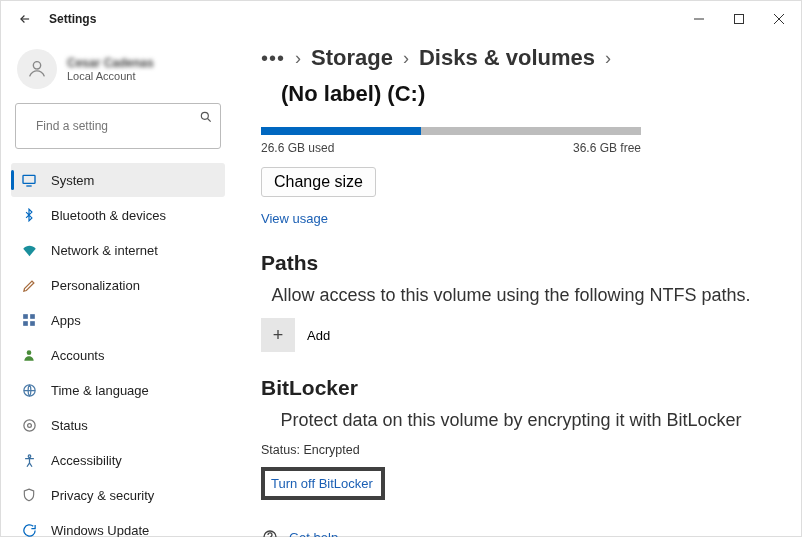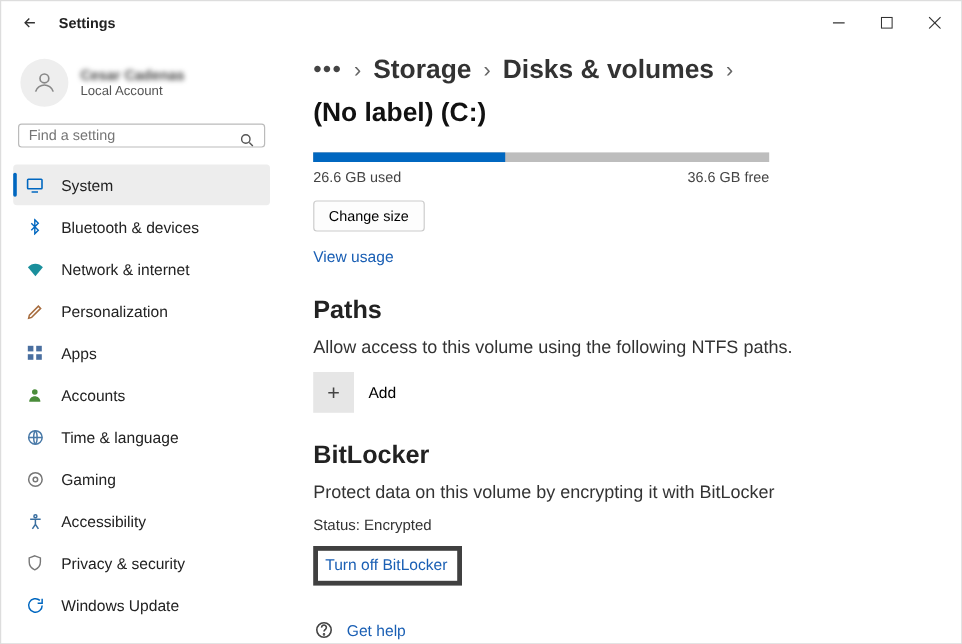--- a/index.html
+++ b/index.html
@@ -11,40 +11,40 @@
   .win-controls { margin-left: auto; display: flex; gap: 0; }
   .win-btn { width: 40px; height: 28px; display: flex; align-items: center; justify-content: center; cursor: pointer; }
   .body { display: flex; height: calc(537px - 36px); }
   .sidebar { width: 232px; padding: 8px 8px 0 10px; display: flex; flex-direction: column; flex-shrink: 0; }
   .user-row { display: flex; align-items: center; gap: 10px; padding: 4px 6px 14px 6px; }
   .avatar { width: 40px; height: 40px; border-radius: 50%; background: #eee; display: flex; align-items: center; justify-content: center; }
   .user-info { display: flex; flex-direction: column; }
   .user-name { font-size: 12px; font-weight: 600; filter: blur(2px); color:#444; }
   .user-sub { font-size: 11px; color: #555; }
   .search-wrap { position: relative; margin: 0 4px 14px 4px; }
-  .search-input { width: 100%; height: 20px; border: 1px solid #bbb; border-radius: 3px; padding: 0 30px 0 8px; font-size: 12px; background:#fff; }
+  .search-input { width: 100%; height: 46px; border: 1px solid #bbb; border-radius: 3px; padding: 0 30px 0 20px; font-size: 12px; background:#fff; }
   .search-icon { position: absolute; right: 8px; top: 7px; color: #555; pointer-events:none; }
   .nav { display: flex; flex-direction: column; gap: 1px; }
   .nav-item { display: flex; align-items: center; height: 34px; padding: 0 10px; border-radius: 3px; cursor: pointer; gap: 14px; font-size: 13px; color:#222; }
   .nav-item.active { background: #ededed; position: relative; }
   .nav-item.active::before { content:""; position:absolute; left:0; top:7px; bottom:7px; width:3px; background:#0067c0; border-radius:2px; }
   .nav-icon { width: 16px; height: 16px; display: flex; align-items: center; justify-content: center; }
   .main { flex: 1; padding: 8px 40px 0 28px; overflow-y: auto; }
   .breadcrumb { display: flex; align-items: center; gap: 10px; flex-wrap: wrap; margin-bottom: 20px; }
   .breadcrumb .crumb { font-size: 22px; font-weight: 600; color:#333; cursor:pointer; }
-  .breadcrumb .crumb.current { color:#111; cursor:default; }
+  .breadcrumb .crumb.current { color:#111; cursor:default;margin-left:20px; }
   .breadcrumb .sep { font-size: 18px; color:#666; }
   .breadcrumb .dots { font-size: 20px; color:#444; cursor:pointer; letter-spacing:1px; }
   .storage-bar { height: 8px; background: #bdbdbd; width: 380px; position: relative; margin-bottom: 6px; }
   .storage-bar-fill { position:absolute; left:0; top:0; bottom:0; background:#0067c0; }
   .storage-labels { display:flex; justify-content:space-between; width:380px; font-size:12px; color:#444; margin-bottom:12px; }
-  .btn { display:inline-block; border:1px solid #ccc; background:#fdfdfd; padding:5px 12px; font-size:12px; cursor:pointer; border-radius:3px; }
+  .btn { display:inline-block; border:1px solid #ccc; background:#fdfdfd; padding:5px 12px; font-size:16px; cursor:pointer; border-radius:3px; }
   .link { color:#1a5fb4; font-size:13px; cursor:pointer; display:inline-block; }
   .section-title { font-size:21px; font-weight:600; margin: 24px 0 10px 0; color:#222; }
-  .desc { font-size:15px; color:#333; margin-bottom:12px; }
+  .desc { font-size:18px; color:#333; margin-bottom:12px;text-align:center; }
   .add-row { display:flex; align-items:center; gap:12px; }
   .plus-box { width:34px; height:34px; background:#e6e6e6; display:flex; align-items:center; justify-content:center; font-size:18px; color:#444; cursor:pointer; }
   .status-line { font-size:12.5px; color:#333; margin-bottom:10px; }
   .highlight-box { display:inline-block; border:4px solid #404040; padding:3px 8px 4px 6px; }
   .get-help { display:flex; align-items:center; gap:10px; margin-top:28px; }
   .get-help .icon-wrap { width:18px; height:18px; display:flex; align-items:center; justify-content:center; }
   svg { display:block; }
 </style>
 </head>
 <body>
@@ -168,21 +168,21 @@
             </span>
           <span>Time &amp; language</span>
         </div>
         <div class="nav-item">
           <span class="nav-icon">
               <svg width="15" height="15" viewBox="0 0 24 24" fill="none" stroke="#777" stroke-width="2">
                 <circle cx="12" cy="12" r="9"></circle>
                 <circle cx="12" cy="12" r="3"></circle>
               </svg>
             </span>
-          <span>Gaming</span>
+          <span>Status</span>
         </div>
         <div class="nav-item">
           <span class="nav-icon">
               <svg width="15" height="15" viewBox="0 0 24 24" fill="none" stroke="#3a6fa0" stroke-width="2">
                 <circle cx="12" cy="5" r="2"></circle>
                 <path d="M5 9h14M12 9v7M8 22l4-6 4 6"></path>
               </svg>
             </span>
           <span>Accessibility</span>
         </div>

